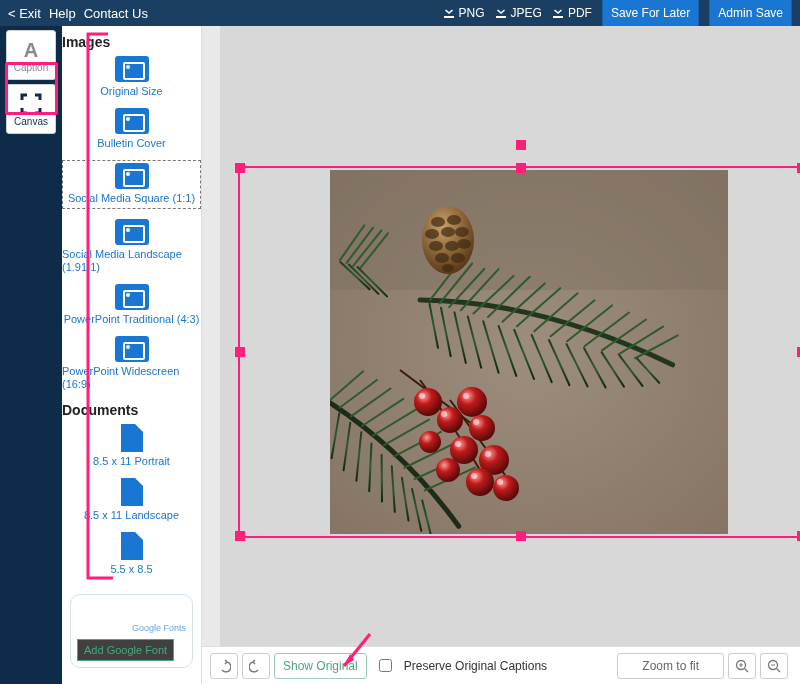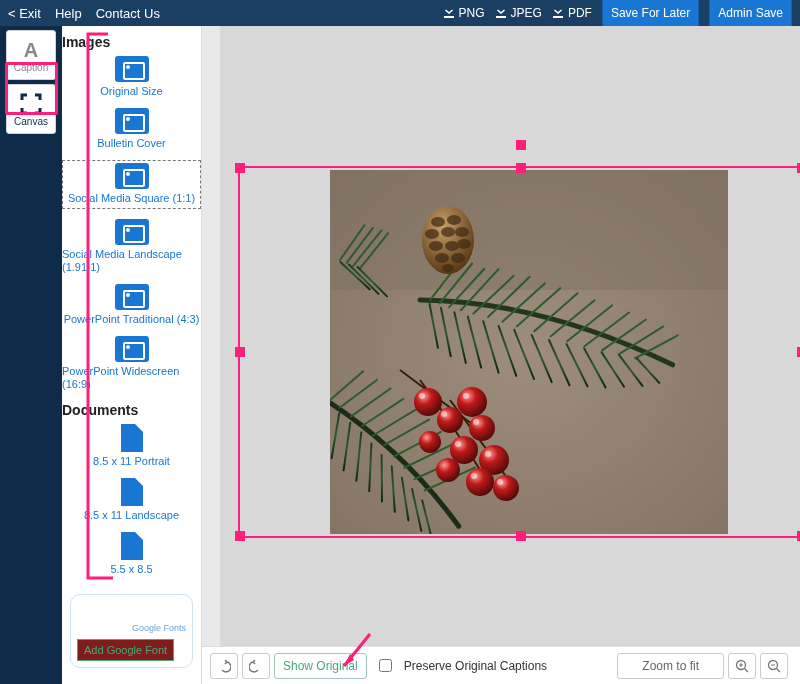--- a/index.html
+++ b/index.html
@@ -1,19 +1,19 @@
 <!DOCTYPE html>
 <html><head>
 <meta charset="utf-8">
 <style>
   *{box-sizing:border-box;margin:0;padding:0;font-family:Arial,Helvetica,sans-serif}
   html,body{width:800px;height:684px;overflow:hidden;background:#e9e9e9}
   
   .topbar{height:26px;background:#1b3f63;color:#fff;display:flex;align-items:center;font-size:13px;padding:0 8px}
-  .topbar .left{display:flex;gap:14px}
+  .topbar .left{display:flex;gap:8px}
   .topbar .left span{cursor:pointer}
   .topbar .right{margin-left:auto;display:flex;align-items:center;gap:10px}
   .dl{display:flex;gap:4px;font-size:12px;cursor:pointer}
   .btn-blue{background:#1976d2;color:#fff;border:1px solid #1261b2;padding:20px 8px;font-size:12px;cursor:pointer}
   
   .row{display:flex;height:658px}
   .rail{width:62px;background:#0e2b4a;padding-top:4px;display:flex;flex-direction:column;align-items:center}
   .rail .tile{width:50px;height:50px;background:#fff;border:1px solid #d2d2d2;border-radius:3px;margin-bottom:4px;display:flex;flex-direction:column;align-items:center;justify-content:center;font-size:10px;color:#888;cursor:pointer;position:relative}
   .rail .tile.selected{}
   .side{width:140px;background:#fff;border-right:1px solid #ddd;overflow:hidden;position:relative}
@@ -21,21 +21,21 @@
   .opt{display:flex;flex-direction:column;align-items:center;font-size:11px;color:#1976d2;margin-bottom:10px;cursor:pointer;text-align:left;line-height:1.2}
   .opt.docopt{color:#1976d2}
   .opt.sel{border:1px dashed #777;padding:2px 2px}
   .opt .ico{width:34px;height:26px;background:#1976d2;border-radius:3px;margin-bottom:3px;position:relative}
   .opt .ico::after{content:"";position:absolute;left:8px;top:6px;width:18px;height:14px;border:2px solid #fff;border-radius:2px}
   .opt .ico::before{content:"";position:absolute;left:11px;top:9px;width:4px;height:4px;border-radius:50%;background:#fff}
   .docico{width:22px;height:28px;background:#1976d2;margin-bottom:3px;position:relative}
   .docico::after{content:"";position:absolute;right:0;top:0;width:0;height:0;border-top:8px solid #fff;border-left:8px solid transparent}
   .fonts-box{margin:18px 8px 4px;border:1px solid #cfe3ef;border-radius:10px;padding:6px;font-size:10px;color:#1976d2}
   .fonts-box .gf{display:block;text-align:right;color:#6aa4d6;font-size:9px;margin:22px 0 6px}
-  .fonts-box .addbtn{display:inline-block;border:1px solid #49a77a;color:#49a77a;padding:4px 6px;font-size:11px;background:#7f1d1d;cursor:pointer}
+  .fonts-box .addbtn{display:inline-block;border:1px solid #49a77a;color:#49a77a;padding:4px 6px;font-size:11px;background:#404040;cursor:pointer}
   
   .canvas{flex:1;background:#e9e9e9;position:relative}
   .canvas-inner{position:absolute;left:18px;top:0;right:0;height:620px;background:#d8d8d8}
   .imgbox{position:absolute;left:110px;top:144px;width:398px;height:364px;overflow:hidden}
   .sel-frame{position:absolute;left:18px;top:140px;width:566px;height:372px;border:2px solid #ff1e7a}
   .handle{position:absolute;width:10px;height:10px;background:#ff1e7a}
   .h-tl{left:-5px;top:-5px}.h-tr{right:-5px;top:-5px}.h-bl{left:-5px;bottom:-5px}.h-br{right:-5px;bottom:-5px}
   .h-ml{left:-5px;top:50%;margin-top:-5px}.h-mr{right:-5px;top:50%;margin-top:-5px}
   .h-tc{left:50%;top:-5px;margin-left:-5px}.h-bc{left:50%;bottom:-5px;margin-left:-5px}
   .h-top-outer{left:50%;top:-28px;margin-left:-5px}

